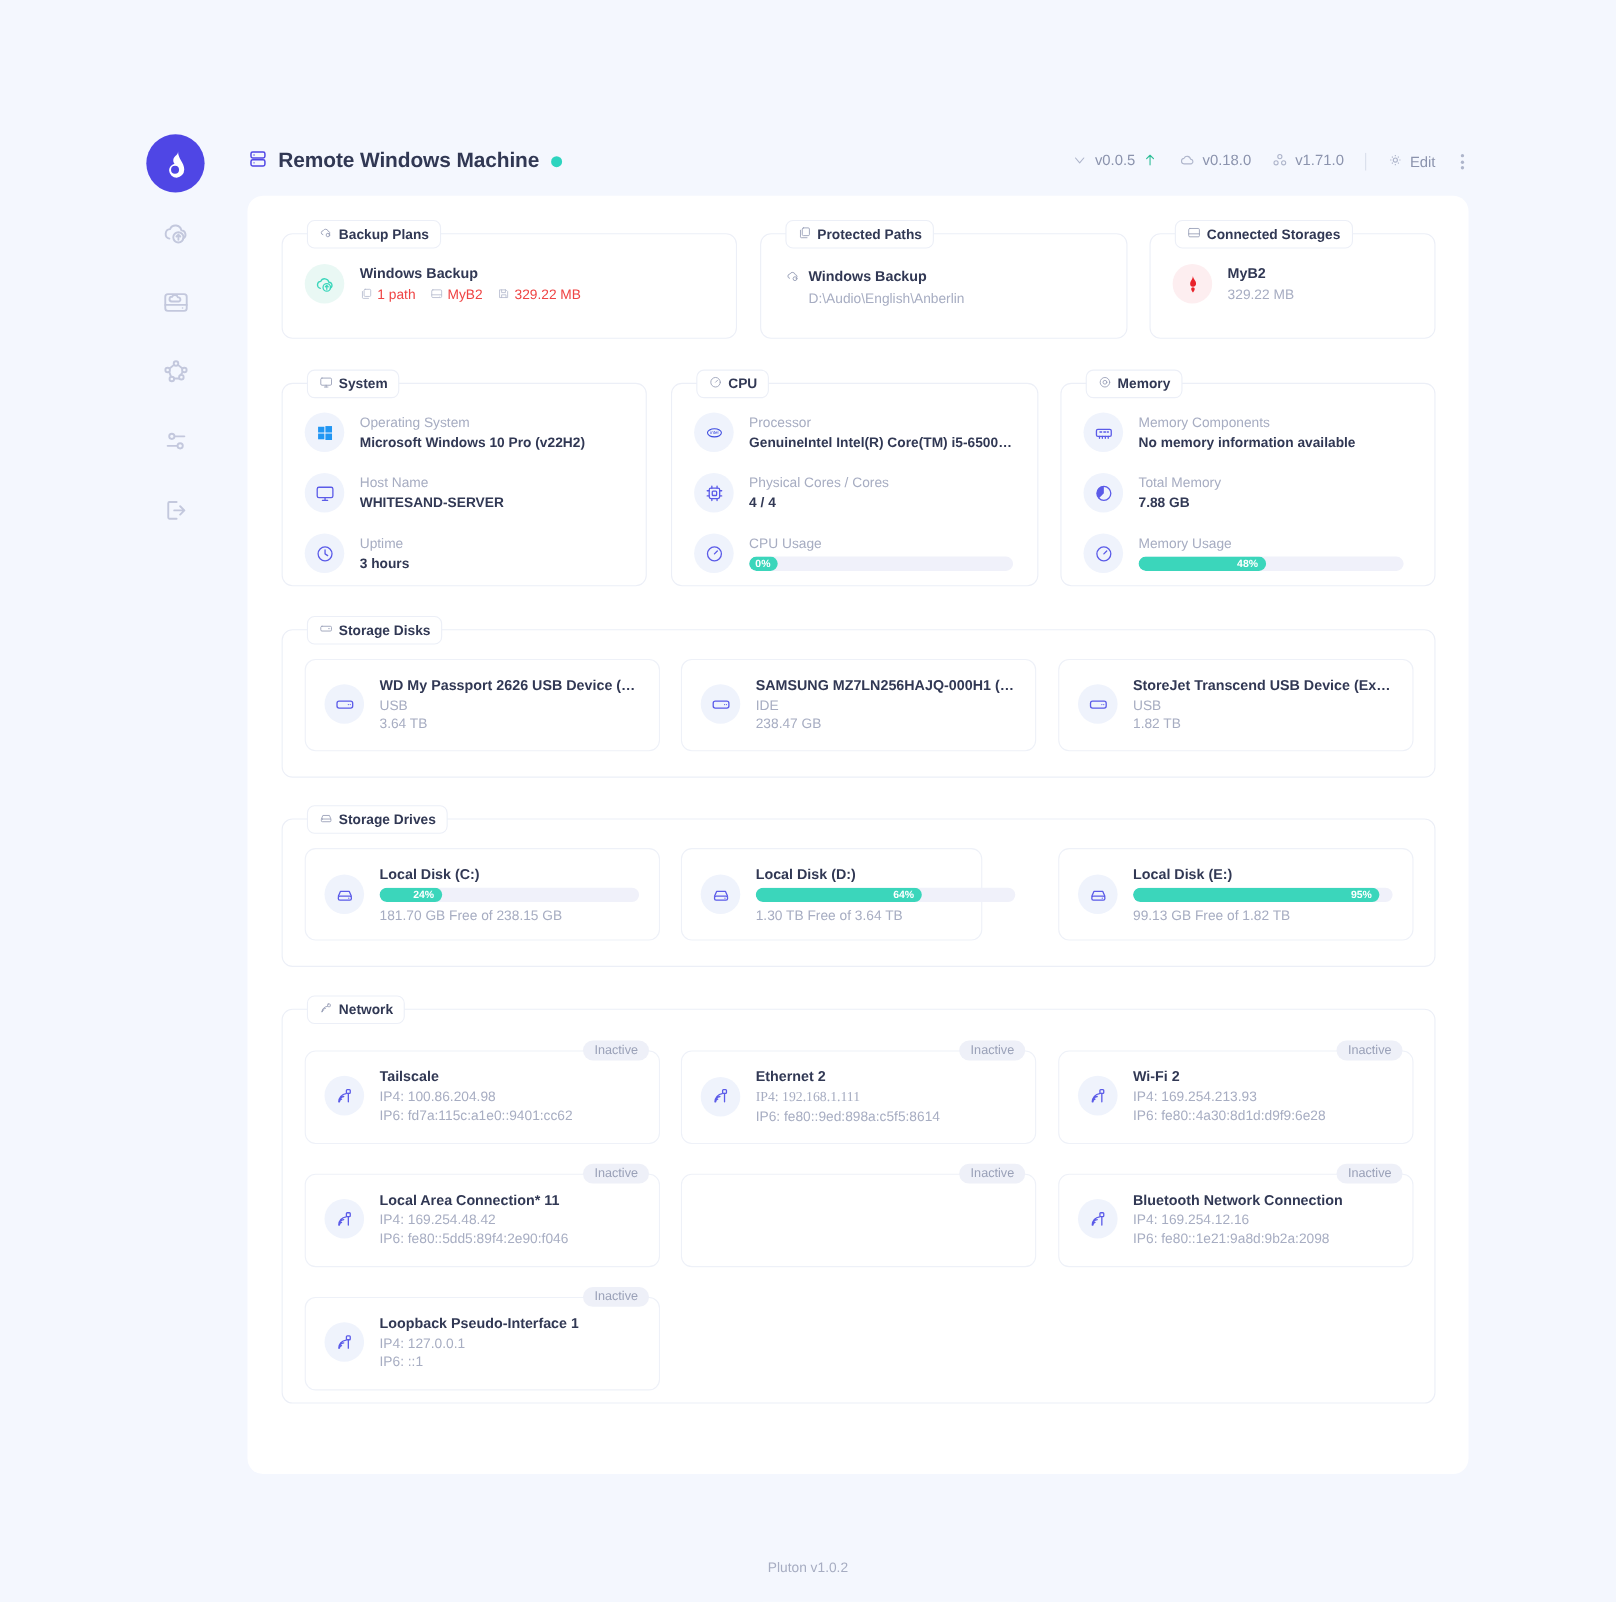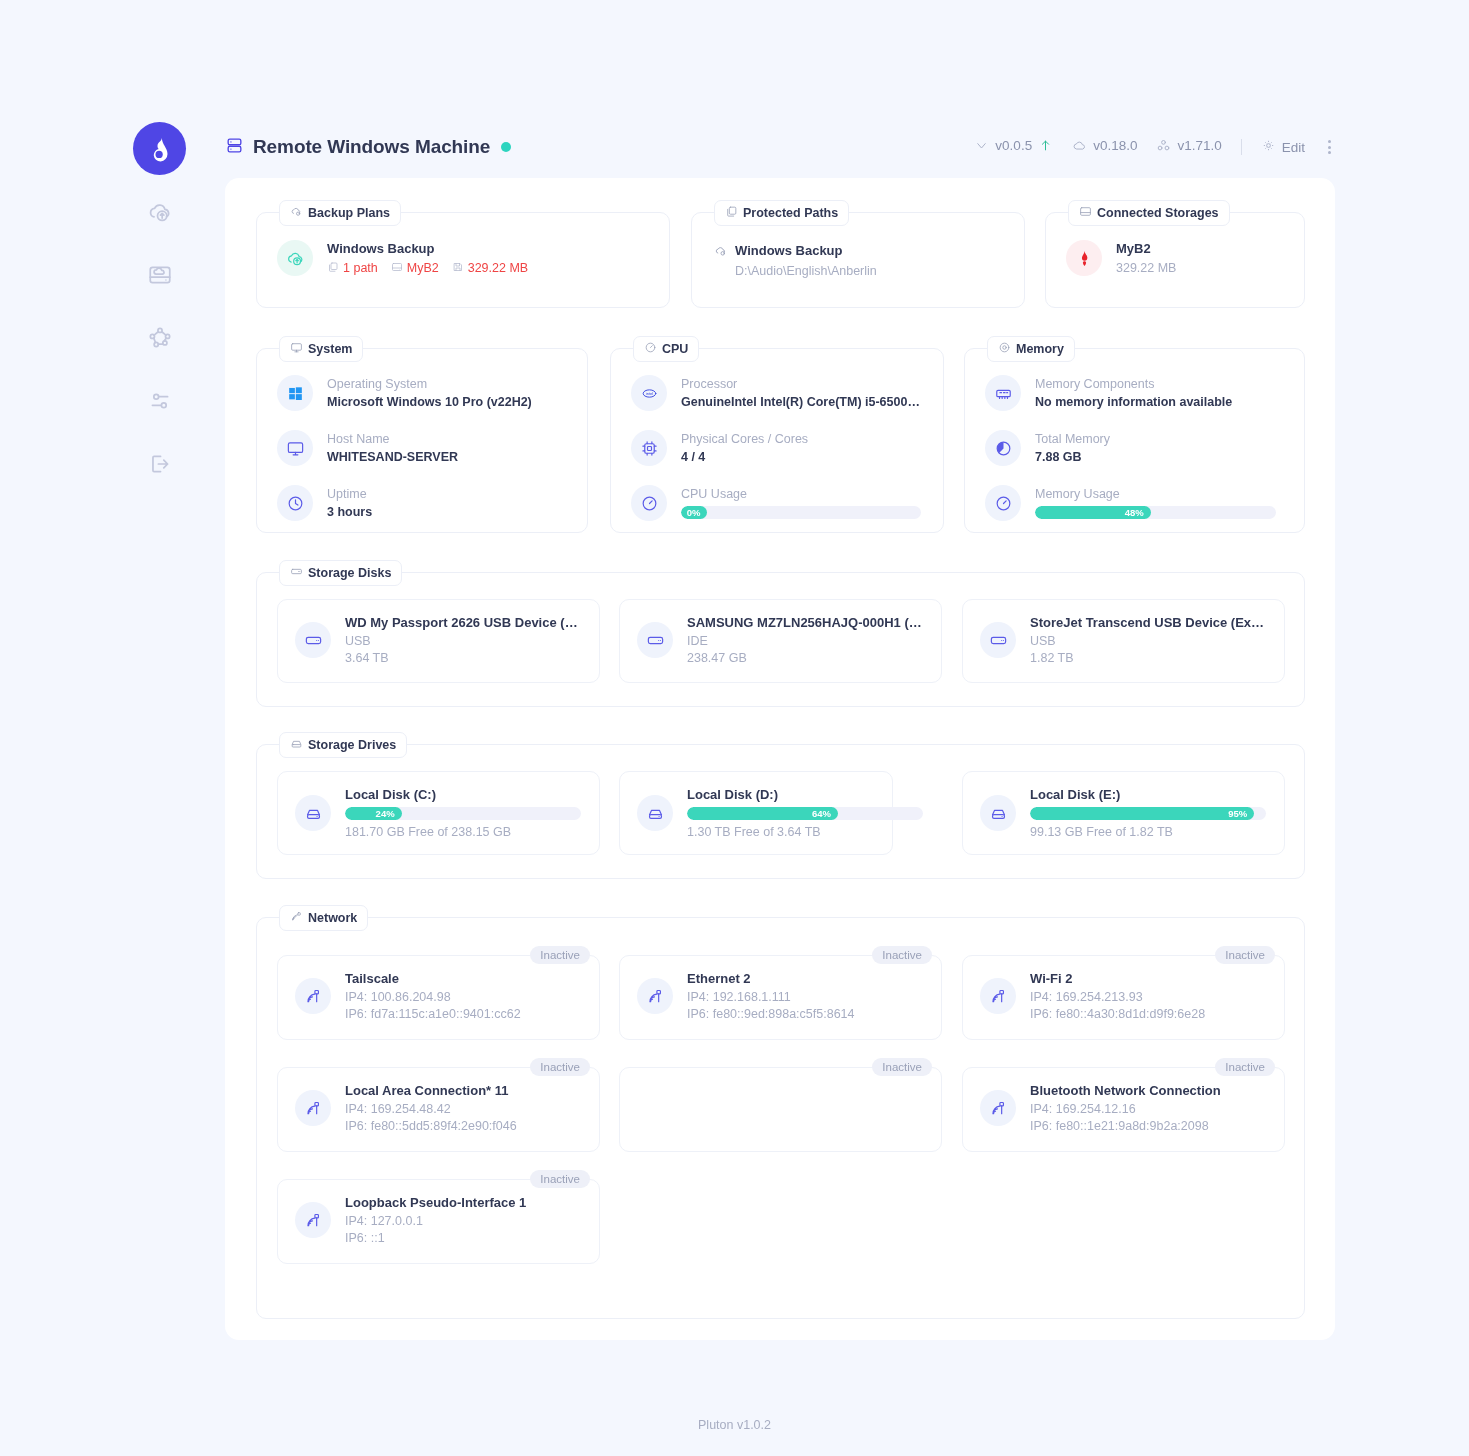--- a/index.html
+++ b/index.html
@@ -660,21 +660,21 @@
             <div class="bar-fill" id="drv2" style="width:95%;">
               <span>95%</span>
             </div>
           </div>
           <div class="t-muted" style="margin-top:5px;">99.13 GB Free of 1.82 TB</div>
         </div>
       </div>
     </div>
   </div>
 
-  <div class="sec" style="left:31px; top:739px; width:1049px; height:402px;">
+  <div class="sec" style="left:31px; top:739px; width:1049px; height:359px;">
     <div class="sec-legend">
       <span>
         <svg viewBox="0 0 24 24">
             <path d="M5 18a9 9 0 0 1 9-9M5 18a6 6 0 0 1 6-6M5 18a3 3 0 0 1 3-3"></path>
             <rect x="14.5" y="5" width="4.5" height="4.5" rx="1"></rect>
           </svg>
       </span>
       <span>Network</span>
     </div>
 
@@ -701,21 +701,21 @@
       <div class="row" style="position:absolute; left:17px; top:15px; width:290px;">
         <div class="avatar">
           <svg viewBox="0 0 24 24">
               <path d="M5 18.5a9.5 9.5 0 0 1 8.4-9.4M5.4 18.5a6.2 6.2 0 0 1 5.3-6.1M5.8 18.5a3 3 0 0 1 2.4-3"></path>
               <rect x="13.8" y="4.4" width="4.4" height="4.4" rx="1"></rect>
               <path d="M16 8.8v9.7"></path>
             </svg>
         </div>
         <div style="min-width:0;">
           <div class="t-strong ellip">Ethernet 2</div>
-          <div class="t-muted" style="margin-top:4px;">IP4: 192.168.1.111</div>
+          <div class="t-muted" style="margin-top:4px;font-family:Liberation Serif, serif;">IP4: 192.168.1.111</div>
           <div class="t-muted" style="margin-top:3px;">IP6: fe80::9ed:898a:c5f5:8614</div>
         </div>
       </div>
     </div>
 
     <div class="card" style="position:absolute; left:705px; top:37px; width:323px; height:85px;">
       <div class="badge">Inactive</div>
       <div class="row" style="position:absolute; left:17px; top:15px; width:290px;">
         <div class="avatar">
           <svg viewBox="0 0 24 24">

